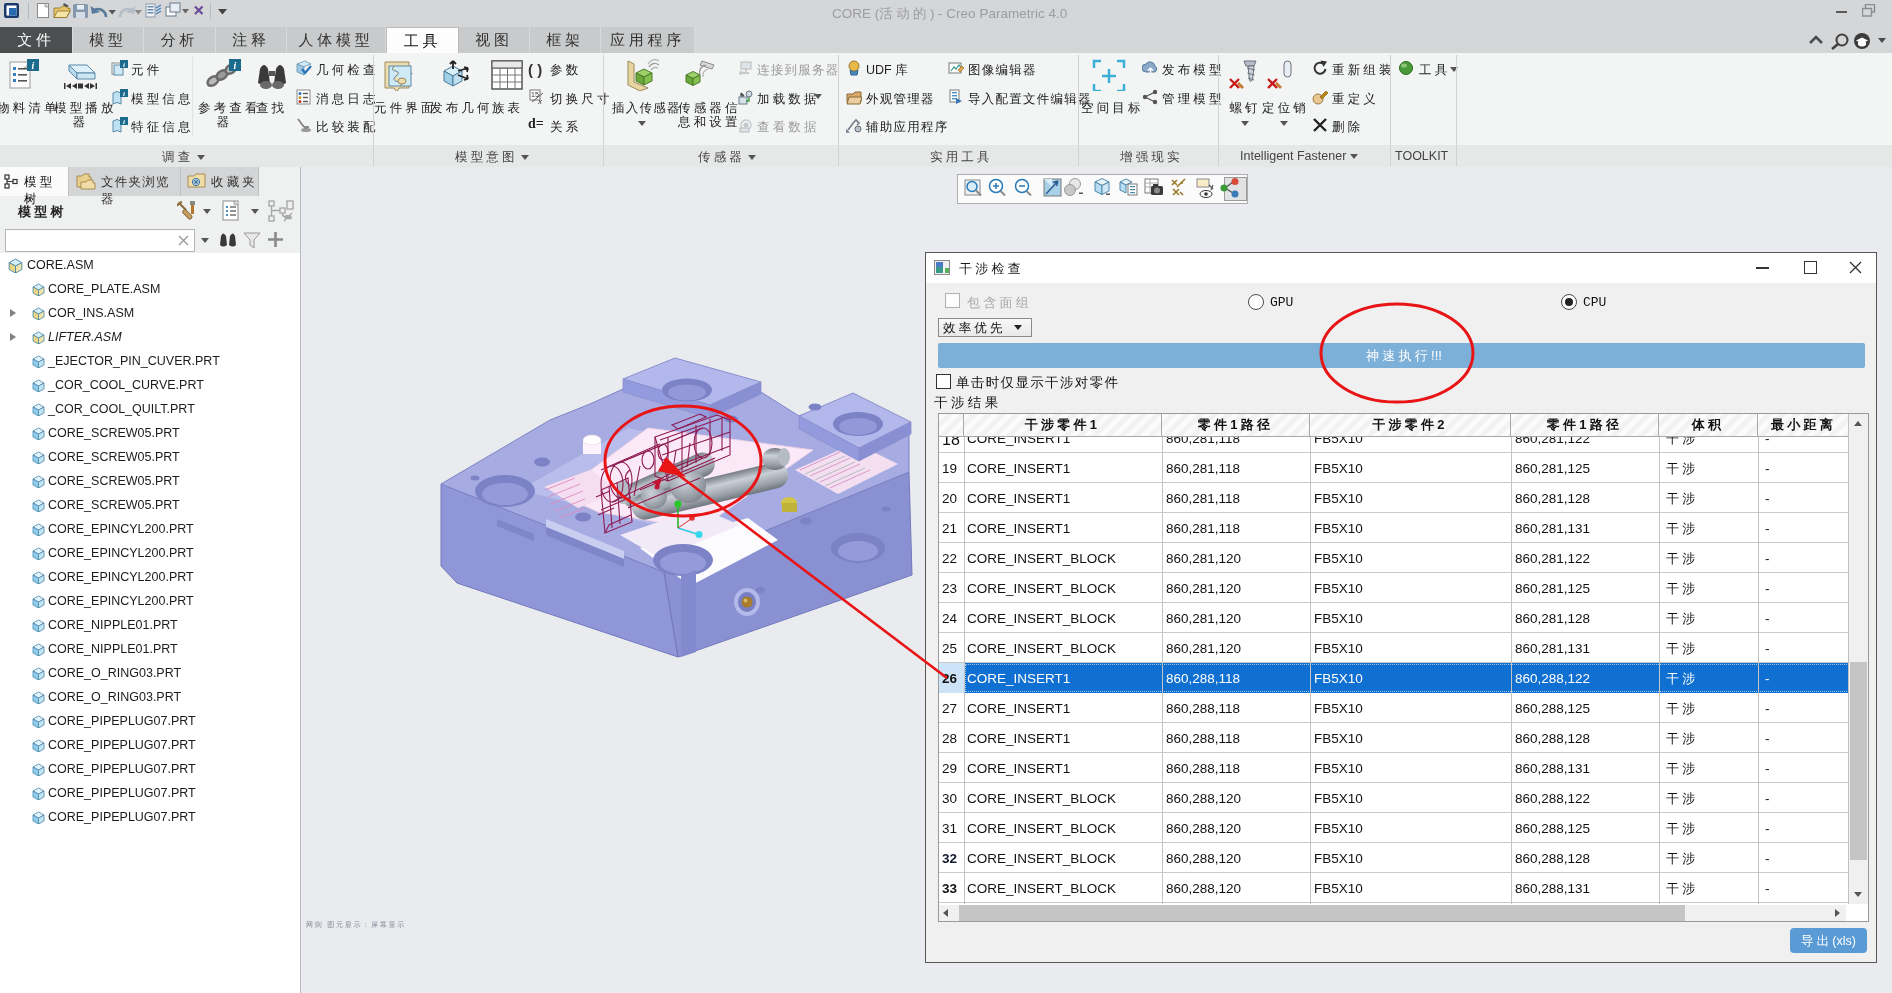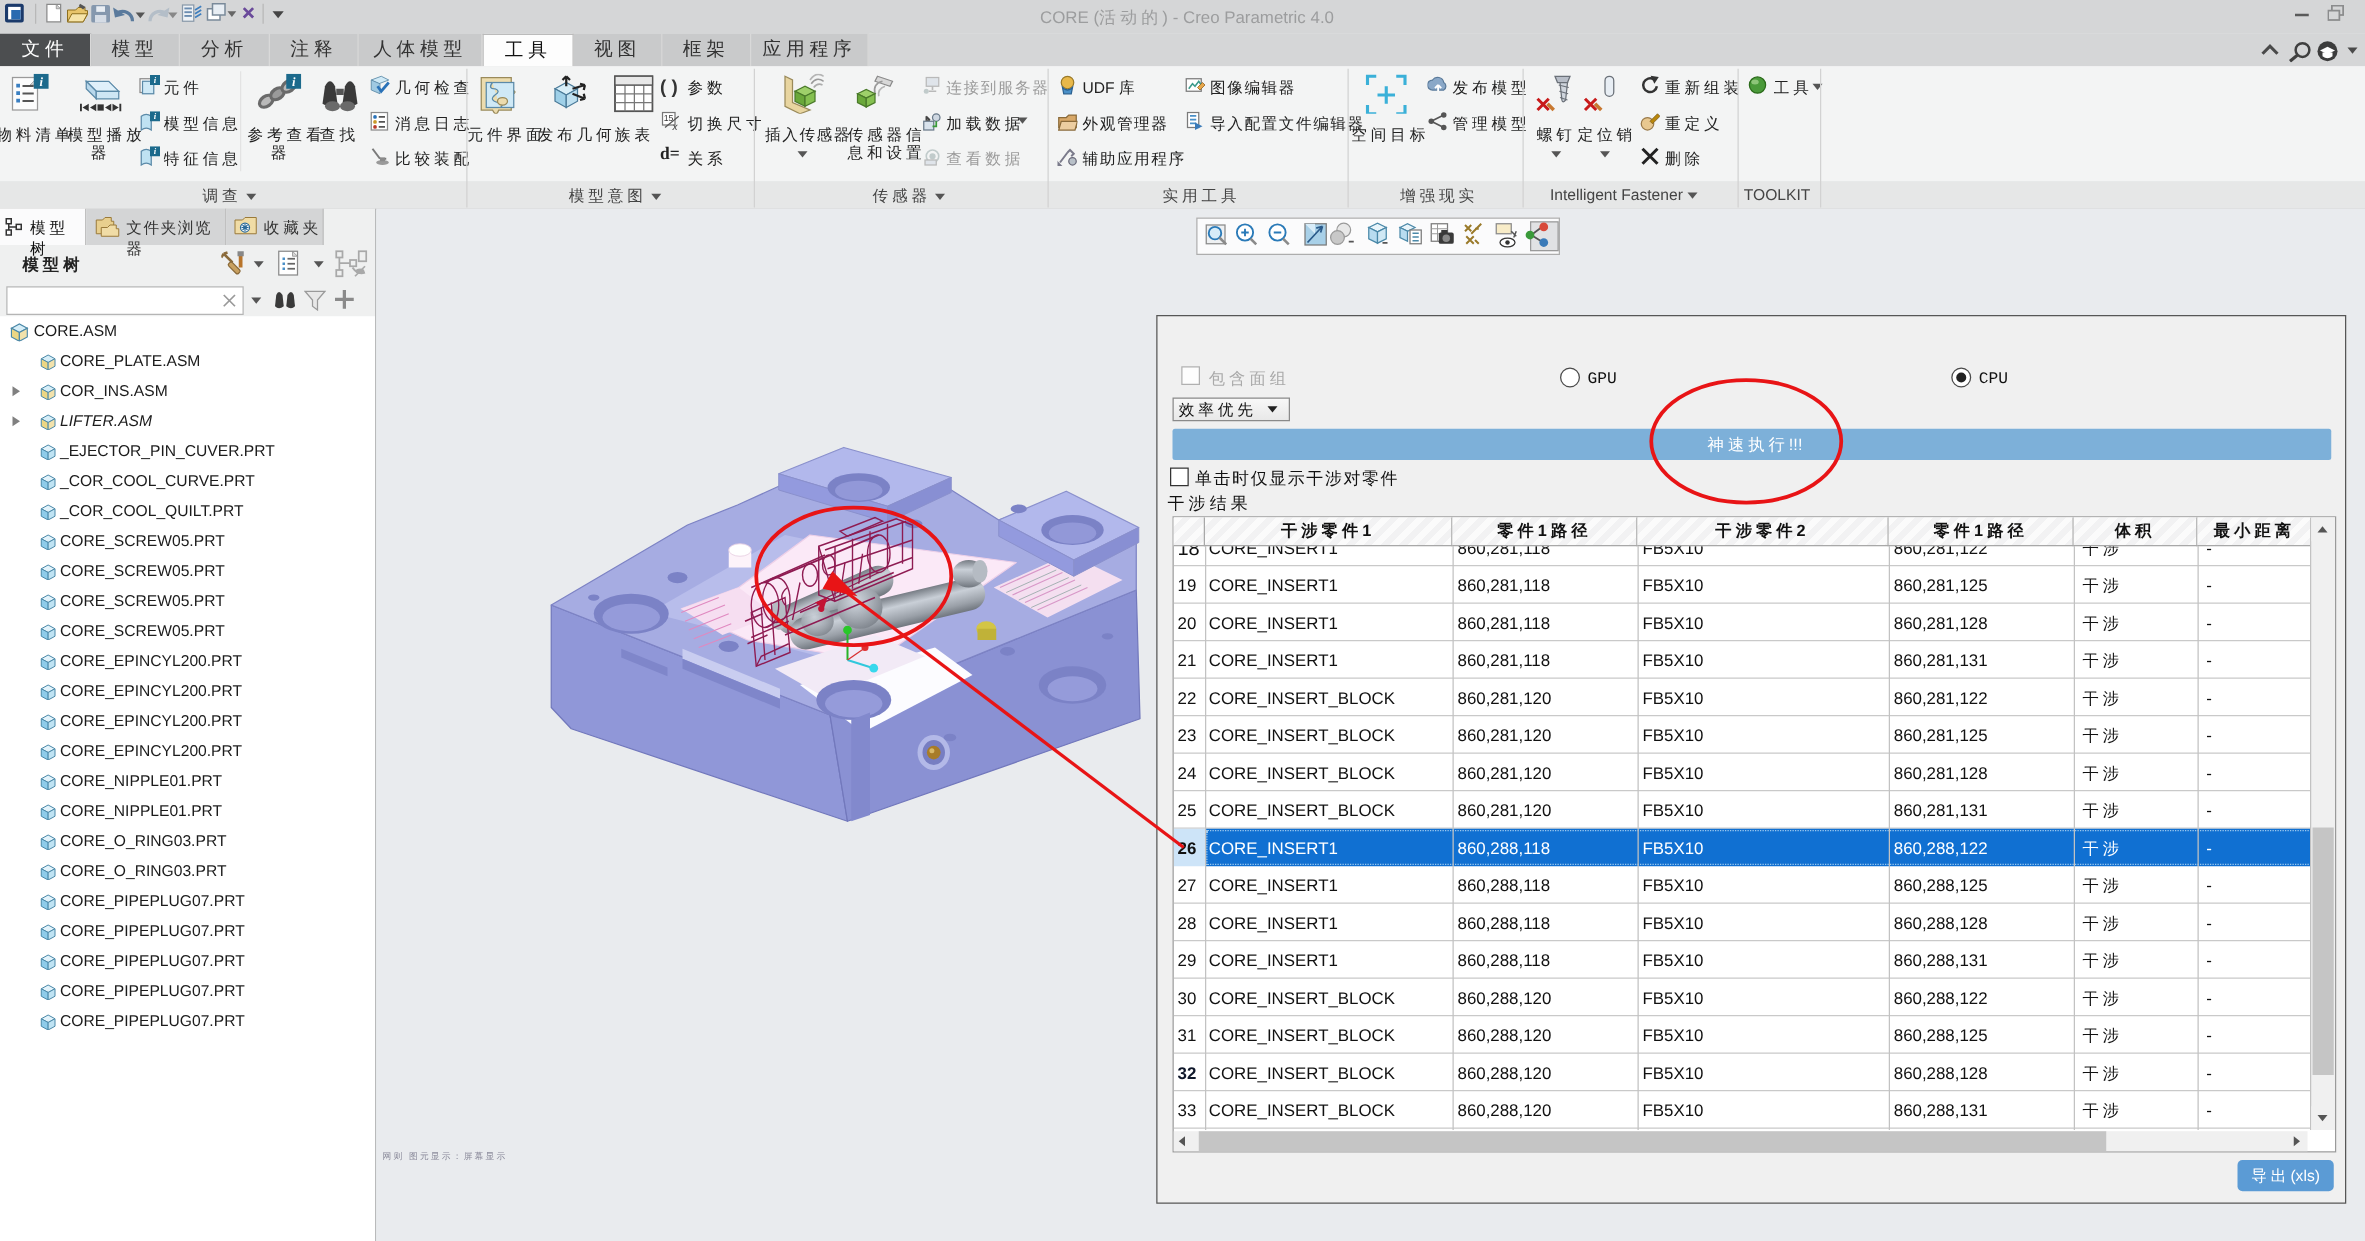--- a/index.html
+++ b/index.html
@@ -775,20 +775,34 @@
         <circle cx="249" cy="20" r="1.8" fill="#333"></circle>
  <g stroke="#555" stroke-width="1.4">
           <path d="M268 14 l8 -6 m-8 6 l8 5"></path>
         </g>
         <circle cx="267" cy="14" r="3.5" fill="#3a9a3a"></circle>
         <circle cx="278" cy="7.5" r="3.5" fill="#d84a3a"></circle>
         <circle cx="278" cy="20" r="3.5" fill="#3a7ab8"></circle>
 </g>
 </svg>
 <div class="abs" id="dlg">
+ <div id="dlgtitle">
+  <svg class="abs" style="left:8px;top:7px" width="16" height="15" viewBox="0 0 16 15">
+   <rect x="0.5" y="0.5" width="15" height="14" fill="#f0f0f0" stroke="#8a8a8a"></rect>
+   <rect x="2" y="2" width="7" height="11" fill="#3a9a8a"></rect>
+          <rect x="2" y="2" width="7" height="5" fill="#4a7ac8"></rect>
+   <rect x="11" y="8" width="4" height="5" fill="#5ab05a"></rect>
+  </svg>
+  <div class="abs" style="left:33px;top:7px;font-size:13px;color:#1a1a1a;"><c>干涉检查</c></div>
+  <div class="abs" style="left:830px;top:14px;width:13px;height:1.5px;background:#333;"></div>
+  <div class="abs" style="left:878px;top:8px;width:11px;height:11px;border:1.5px solid #333;"></div>
+  <svg class="abs" style="left:923px;top:8px" width="13" height="13" viewBox="0 0 13 13">
+          <path d="M1 1 L12 12 M12 1 L1 12" stroke="#333" stroke-width="1.3"></path>
+        </svg>
+ </div>
  <div class="abs" style="left:19px;top:40px;width:13px;height:13px;background:#fdfdfd;border:1px solid #b0b0b0;"></div>
  <div class="abs" style="left:41px;top:41px;font-size:13px;color:#a9a9a9;"><c>包含面组</c></div>
  <div class="abs" style="left:322px;top:41px;width:14px;height:14px;border:1px solid #4a4a4a;border-radius:50%;background:#fff;"></div>
  <div class="abs" style="left:344px;top:42px;font-size:13px;color:#111;font-family:'Liberation Mono',monospace;">GPU</div>
  <div class="abs" style="left:635px;top:41px;width:14px;height:14px;border:1px solid #4a4a4a;border-radius:50%;background:#fff;"></div>
  <div class="abs" style="left:639px;top:45px;width:8px;height:8px;border-radius:50%;background:#222;"></div>
  <div class="abs" style="left:657px;top:42px;font-size:13px;color:#111;font-family:'Liberation Mono',monospace;">CPU</div>
  <div class="abs" style="left:12px;top:65px;width:94px;height:19px;background:linear-gradient(#f8f8f8,#e8e8e8);border:1px solid #8a8a8a;box-sizing:border-box;"></div>
  <div class="abs" style="left:17px;top:67px;font-size:12.5px;color:#111;"><c>效率优先</c></div>
  <div class="tri abs" style="left:88px;top:72px;border-top-color:#222;"></div>
@@ -944,21 +958,21 @@
 <div class="abs" style="left:3px;top:8px;font-size:13.5px;color:#0f172a;font-weight:bold;">32</div>
 <div class="abs" style="left:28px;top:8px;font-size:13.5px;color:#111;">CORE_INSERT_BLOCK</div>
 <div class="abs" style="left:227px;top:8px;font-size:13.5px;color:#111;">860,288,120</div>
 <div class="abs" style="left:375px;top:8px;font-size:13.5px;color:#111;">FB5X10</div>
 <div class="abs" style="left:576px;top:8px;font-size:13.5px;color:#111;">860,288,128</div>
 <div class="abs" style="left:727px;top:7px;font-size:13px;color:#111;"><c>干涉</c></div>
 <div class="abs" style="left:826px;top:8px;font-size:13.5px;color:#111;">-</div>
 <div class="abs" style="left:0;top:29px;width:911px;height:1px;background:#c9c9c9;"></div>
 </div>
 <div class="abs" style="left:0;top:459px;width:911px;height:30px;">
-<div class="abs" style="left:3px;top:8px;font-size:13.5px;color:#111;font-weight:normal;">33</div>
+<div class="abs" style="left:3px;top:8px;font-size:13.5px;color:#111;font-weight:bold;">33</div>
 <div class="abs" style="left:28px;top:8px;font-size:13.5px;color:#111;">CORE_INSERT_BLOCK</div>
 <div class="abs" style="left:227px;top:8px;font-size:13.5px;color:#111;">860,288,120</div>
 <div class="abs" style="left:375px;top:8px;font-size:13.5px;color:#111;">FB5X10</div>
 <div class="abs" style="left:576px;top:8px;font-size:13.5px;color:#111;">860,288,131</div>
 <div class="abs" style="left:727px;top:7px;font-size:13px;color:#111;"><c>干涉</c></div>
 <div class="abs" style="left:826px;top:8px;font-size:13.5px;color:#111;">-</div>
 <div class="abs" style="left:0;top:29px;width:911px;height:1px;background:#c9c9c9;"></div>
 </div>
 <div class="abs" style="left:25px;top:0;width:1px;height:490px;background:#c2c2c2;"></div>
 <div class="abs" style="left:223px;top:0;width:1px;height:490px;background:#c2c2c2;"></div>

